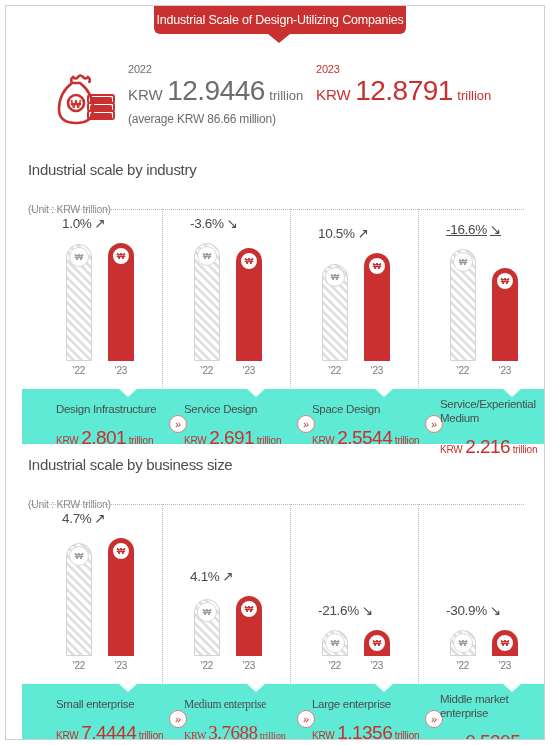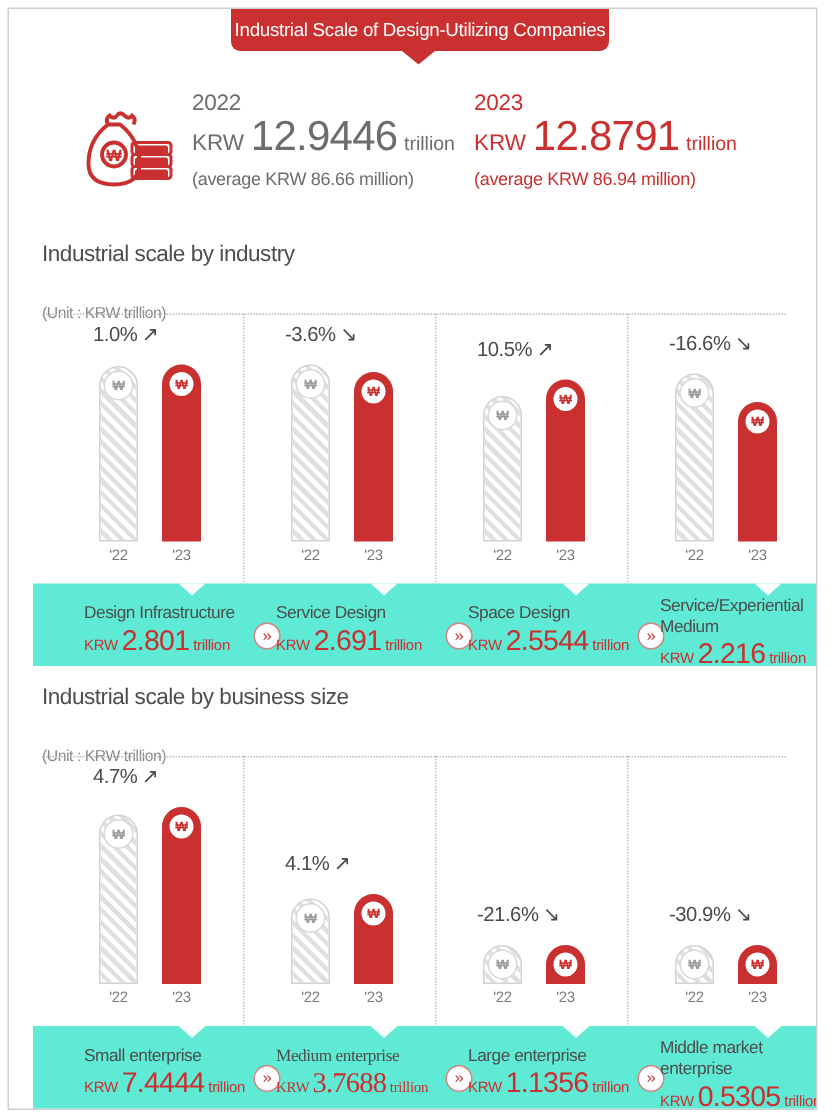--- a/index.html
+++ b/index.html
@@ -37,21 +37,21 @@
     border-right:11px solid transparent;
     border-top:9px solid #C9302F;
   }
 
   
   .summary{position:absolute;left:0;top:50px;width:540px;height:95px;}
   .bag{position:absolute;left:42px;top:14px;width:72px;height:64px;}
   .sum-col{position:absolute;top:6px;}
   .sum-col.y22{left:122px;}
   .sum-col.y23{left:310px;}
-  .sum-year{font-size:15px;line-height:14px;letter-spacing:-0.2px;}
+  .sum-year{font-size:11px;line-height:14px;letter-spacing:-0.2px;}
   .sum-year.g{color:#6d6d6d;}
   .sum-year.r{color:#C9302F;}
   .sum-main{white-space:nowrap;line-height:30px;}
   .sum-krw{font-size:15px;vertical-align:baseline;}
   .sum-big{font-size:28px;letter-spacing:-0.5px;}
   .sum-unit{font-size:13px;}
   .sum-main.g{color:#6d6d6d;}
   .sum-main.r{color:#C9302F;}
   .sum-avg{font-size:12px;line-height:17px;letter-spacing:-0.2px;}
   .sum-avg.g{color:#6d6d6d;}
@@ -110,21 +110,21 @@
   .notch{
     position:absolute;top:0;width:0;height:0;
     border-left:9px solid transparent;
     border-right:9px solid transparent;
     border-top:8px solid #ffffff;
   }
   .cell{position:absolute;}
   .cell-name{
     font-size:11.5px;color:#4d4d4d;letter-spacing:-0.3px;line-height:14px;
   }
-  .cell-val{white-space:nowrap;color:#C9302F;line-height:22px;margin-top:1px;}
+  .cell-val{white-space:nowrap;color:#C9302F;line-height:22px;margin-top:11px;}
   .cv-krw{font-size:10px;letter-spacing:-0.2px;}
   .cv-num{font-size:19px;letter-spacing:-0.5px;}
   .cv-unit{font-size:10px;letter-spacing:-0.2px;}
   .chev{
     position:absolute;width:18px;height:18px;border-radius:50%;
     border:1px solid #d9817f;background:#fff;
     color:#C9302F;font-size:11px;
     display:flex;align-items:center;justify-content:center;
     box-sizing:border-box;
   }
@@ -171,21 +171,20 @@
       <div class="sum-avg g">(average KRW 86.66 million)</div>
     </div>
 
     <div class="sum-col y23">
       <div class="sum-year r">2023</div>
       <div class="sum-main r">
         <span class="sum-krw">KRW</span>
         <span class="sum-big">12.8791</span>
         <span class="sum-unit">trillion</span>
       </div>
-      <div class="sum-avg r">(average KRW 86.94 million)</div>
     </div>
   </div>
 
   <div class="section" id="sec0" style="top:155px;height:285px;">
     <div class="sec-title">Industrial scale by industry</div>
     <div class="sec-unit">(Unit : KRW trillion)</div>
     <div class="hrule" style="top:48px;"></div>
     <div class="plot" id="plot0" style="top:48px;height:180px;">
         <div class="vdiv" style="left: 156px; top: 0px; height: 235px;"></div>
         <div class="vdiv" style="left: 284px; top: 0px; height: 235px;"></div>
@@ -216,21 +215,21 @@
         <div class="bar g" style="left: 316px; top: 55px; height: 97px;">
           <div class="body" style="height: 97px;"></div>
           <div class="badge g" style="top: 3px;">₩</div>
         </div>
         <div class="xlab" style="left: 316px; top: 156px;">'22</div>
         <div class="bar r" style="left: 358px; top: 44px; height: 108px;">
           <div class="body" style="height: 108px;"></div>
           <div class="badge r" style="top: 3px;">₩</div>
         </div>
         <div class="xlab" style="left: 358px; top: 156px;">'23</div>
-        <div class="pct" style="left: 440px; top: 12px;"><span>-16.6%</span><span style="margin-left: 3px;">↘</span></div>
+        <div class="pct" style="left: 440px; top: 12px; text-decoration: underline;"><span>-16.6%</span><span style="margin-left: 3px;">↘</span></div>
         <div class="bar g" style="left: 444px; top: 40px; height: 112px;">
           <div class="body" style="height: 112px;"></div>
           <div class="badge g" style="top: 3px;">₩</div>
         </div>
         <div class="xlab" style="left: 444px; top: 156px;">'22</div>
         <div class="bar r" style="left: 486px; top: 59px; height: 93px;">
           <div class="body" style="height: 93px;"></div>
           <div class="badge r" style="top: 3px;">₩</div>
         </div>
         <div class="xlab" style="left: 486px; top: 156px;">'23</div>

